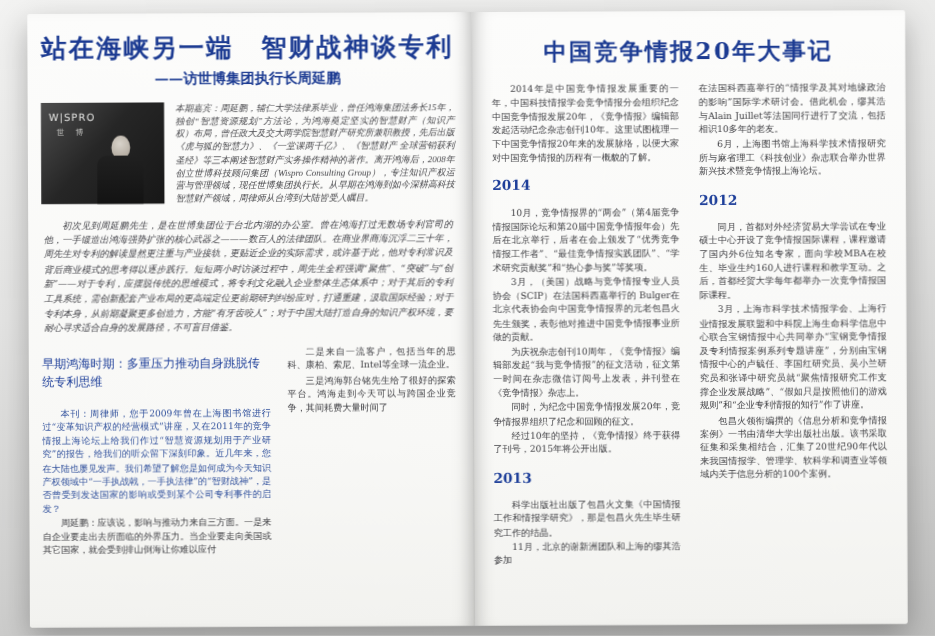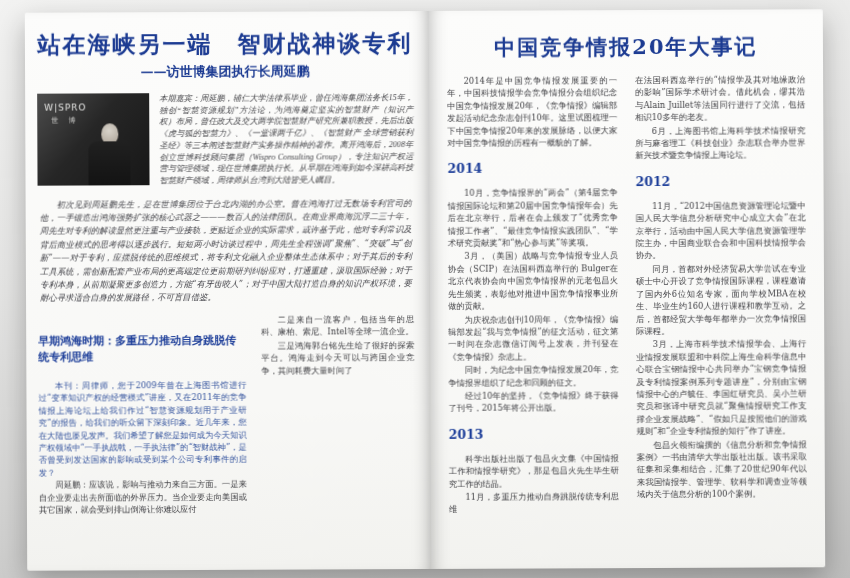--- a/index.html
+++ b/index.html
@@ -29,21 +29,21 @@
   .man .torso{width:42px;height:46px;margin:-3px auto 0;border-radius:9px 9px 0 0;
     background:linear-gradient(180deg,#202020,#121212);}
   .bio{flex:1;font-size:8.2px;line-height:11.7px;font-style:italic;color:#46464a;
     text-align:justify;margin:0;font-family:Liberation Serif, serif;}
   .intro{font-size:8.4px;line-height:13.4px;font-style:italic;color:#3e3e44;
     text-align:justify;text-indent:2em;margin:9px 2px 9px;}
   .cols{display:flex;gap:15px;flex:1;overflow:hidden;}
   .col{overflow:hidden;}
   .colA{width:208px;flex:0 0 auto;}
   .colB{flex:1;}
-  h3.sech{font-size:11px;line-height:16.5px;color:#1d3e99;font-weight:bold;margin:19px 0 0;}
+  h3.sech{font-size:11px;line-height:16.5px;color:#1d3e99;font-weight:normal;margin:9px 0 0;}
   .q,.a,.rp{font-size:8.3px;line-height:12.4px;text-align:justify;margin:0;color:#3c3c40;}
   .q{color:#30509c;text-indent:2em;margin-top:13px;}
   .a{text-indent:2em;}
   h1.rtitle{font-size:21px;line-height:26px;color:#1c3b92;text-align:center;
     letter-spacing:2px;font-weight:bold;margin:12px 0 14px;}
   .rcols{gap:18px;}
   .rcols .col{flex:1;}
   .rp{margin-bottom:1px;}
   .t-lead,.t-para{text-indent:2em;}
   .t-cont{text-indent:0;}
@@ -100,28 +100,27 @@
 
         <p class="rp t-lead">2014年是中国竞争情报发展重要的一年，中国科技情报学会竞争情报分会组织纪念中国竞争情报发展20年，《竞争情报》编辑部发起活动纪念杂志创刊10年。这里试图梳理一下中国竞争情报20年来的发展脉络，以便大家对中国竞争情报的历程有一概貌的了解。</p>
             <p class="rp t-year">2014</p>
             <p class="rp t-para">10月，竞争情报界的“两会”（第4届竞争情报国际论坛和第20届中国竞争情报年会）先后在北京举行，后者在会上颁发了“优秀竞争情报工作者”、“最佳竞争情报实践团队”、“学术研究贡献奖”和“热心参与奖”等奖项。</p>
             <p class="rp t-para">3月，（美国）战略与竞争情报专业人员协会（SCIP）在法国科西嘉举行的 Bulger在北京代表协会向中国竞争情报界的元老包昌火先生颁奖，表彰他对推进中国竞争情报事业所做的贡献。</p>
             <p class="rp t-para">为庆祝杂志创刊10周年，《竞争情报》编辑部发起“我与竞争情报”的征文活动，征文第一时间在杂志微信订阅号上发表，并刊登在《竞争情报》杂志上。</p>
             <p class="rp t-para">同时，为纪念中国竞争情报发展20年，竞争情报界组织了纪念和回顾的征文。</p>
             <p class="rp t-para">经过10年的坚持，《竞争情报》终于获得了刊号，2015年将公开出版。</p>
             <p class="rp t-year">2013</p>
             <p class="rp t-para">科学出版社出版了包昌火文集《中国情报工作和情报学研究》，那是包昌火先生毕生研究工作的结晶。</p>
-            <p class="rp t-para">11月，多重压力推动自身跳脱传统专利思维</p>
+            <p class="rp t-para">11月，北京的谢新洲团队和上海的缪其浩参加</p>
           </div>
         <div class="col">
 
         <p class="rp t-cont">在法国科西嘉举行的“情报学及其对地缘政治的影响”国际学术研讨会。借此机会，缪其浩与Alain Juillet等法国同行进行了交流，包括相识10多年的老友。</p>
             <p class="rp t-para">6月，上海图书馆上海科学技术情报研究所与麻省理工《科技创业》杂志联合举办世界新兴技术暨竞争情报上海论坛。</p>
             <p class="rp t-year">2012</p>
-            <p class="rp t-para">11月，“2012中国信息资源管理论坛暨中国人民大学信息分析研究中心成立大会”在北京举行，活动由中国人民大学信息资源管理学院主办，中国商业联合会和中国科技情报学会协办。</p>
             <p class="rp t-para">同月，首都对外经济贸易大学尝试在专业硕士中心开设了竞争情报国际课程，课程邀请了国内外6位知名专家，面向学校MBA在校生、毕业生约160人进行课程和教学互动。之后，首都经贸大学每年都举办一次竞争情报国际课程。</p>
             <p class="rp t-para">3月，上海市科学技术情报学会、上海行业情报发展联盟和中科院上海生命科学信息中心联合宝钢情报中心共同举办“宝钢竞争情报及专利情报案例系列专题讲座”，分别由宝钢情报中心的卢毓任、李国红研究员、吴小兰研究员和张译中研究员就“聚焦情报研究工作支撑企业发展战略”、“假如只是按照他们的游戏规则”和“企业专利情报的知行”作了讲座。</p>
             <p class="rp t-para">包昌火领衔编撰的《信息分析和竞争情报案例》一书由清华大学出版社出版。该书采取征集和采集相结合，汇集了20世纪90年代以来我国情报学、管理学、软科学和调查业等领域内关于信息分析的100个案例。</p>
           </div>
       </div>
     </section>
 
   </div>
 </div>
 

